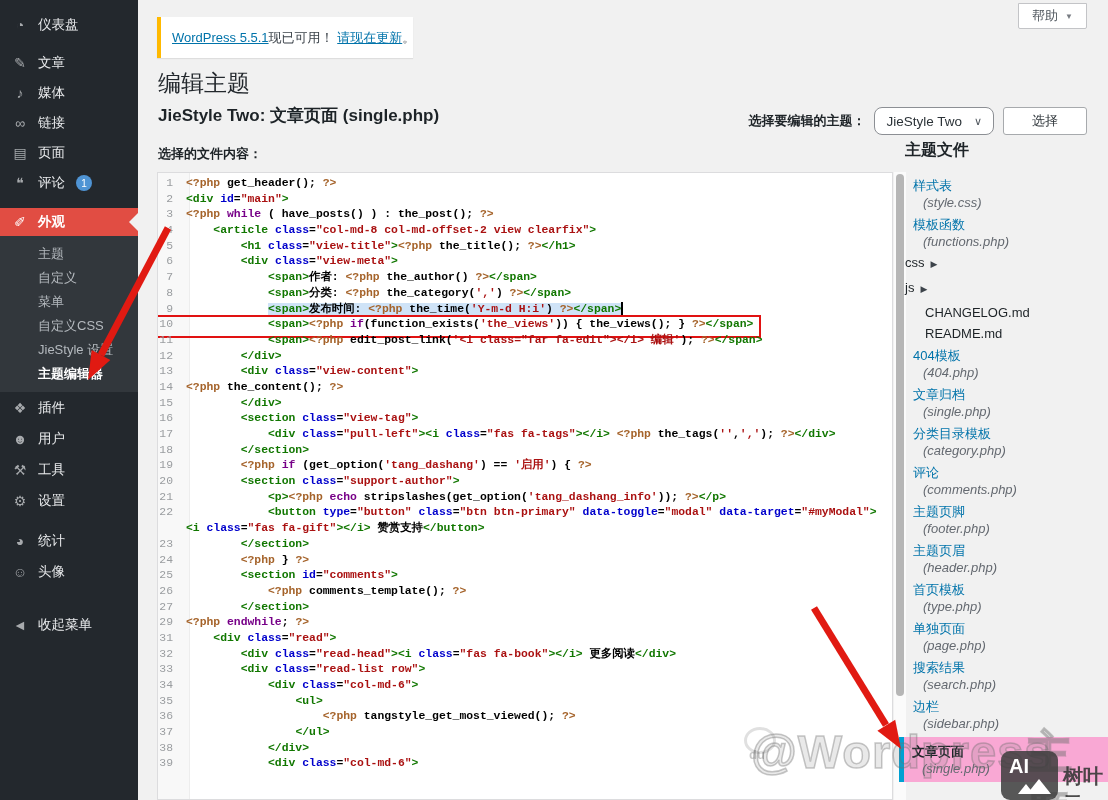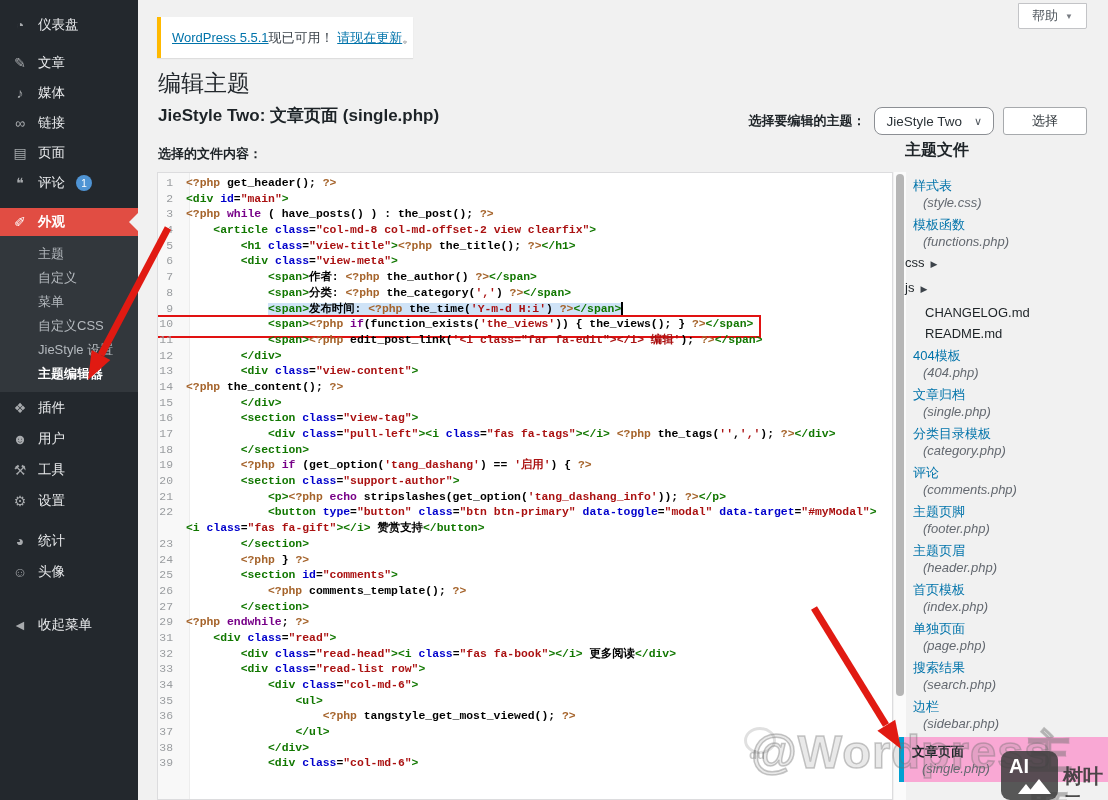--- a/index.html
+++ b/index.html
@@ -287,21 +287,21 @@
       <div class="file-item">
         <div class="fname">主题页脚</div>
         <div class="fpath">(footer.php)</div>
       </div>
       <div class="file-item">
         <div class="fname">主题页眉</div>
         <div class="fpath">(header.php)</div>
       </div>
       <div class="file-item">
         <div class="fname">首页模板</div>
-        <div class="fpath">(index.php)</div>
+        <div class="fpath">(type.php)</div>
       </div>
       <div class="file-item">
         <div class="fname">单独页面</div>
         <div class="fpath">(page.php)</div>
       </div>
       <div class="file-item">
         <div class="fname">搜索结果</div>
         <div class="fpath">(search.php)</div>
       </div>
       <div class="file-item">

